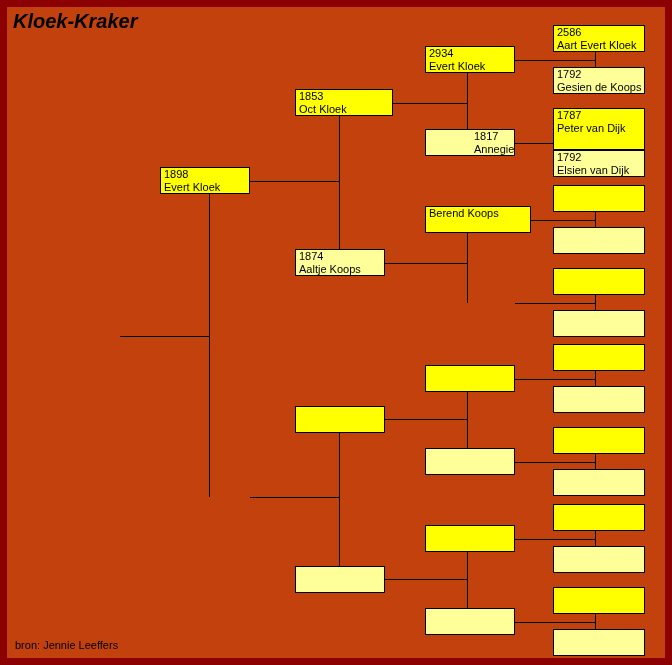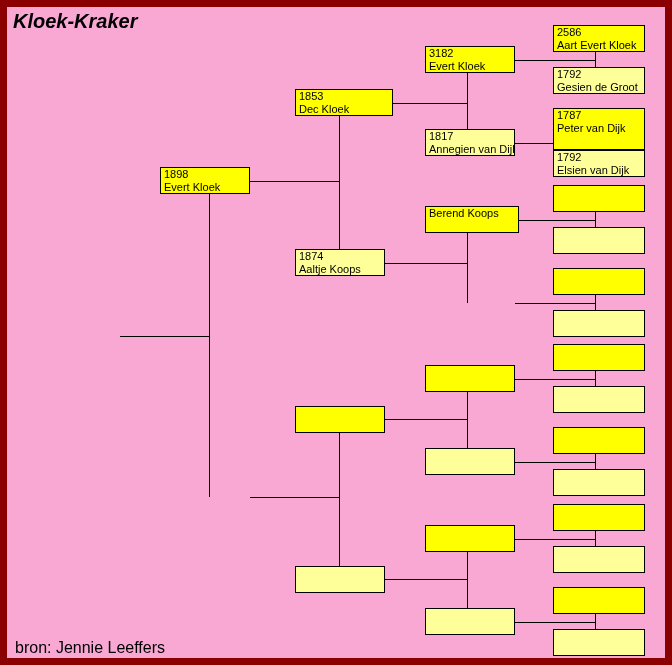--- a/index.html
+++ b/index.html
@@ -15,39 +15,39 @@
     box-sizing: border-box;
     background: #8b0000;
     padding: 7px;
     font-family: "Liberation Sans", sans-serif;
     overflow: hidden;
   }
   #canvas {
     position: relative;
     width: 658px;
     height: 651px;
-    background: #f9a8d4;
+    background: #c2410c;
     overflow: hidden;
   }
   #page-title {
     position: absolute;
     left: 6px;
     top: 3px;
     font-size: 20px;
     font-weight: bold;
     font-style: italic;
     color: #000000;
     letter-spacing: 0px;
     white-space: nowrap;
   }
   #source-credit {
     position: absolute;
     left: 8px;
     top: 632px;
-    font-size: 16px;
+    font-size: 11px;
     color: #000000;
     white-space: nowrap;
   }
   .node {
     position: absolute;
     box-sizing: border-box;
     border: 1px solid #000000;
     background: #ffff00;
     overflow: hidden;
     padding: 0;
@@ -135,49 +135,49 @@
 
 
     <div class="node" style="left:153px; top:160px; width:90px; height:27px;">
       <span class="yr">1898</span>
       <span class="nm">Evert Kloek</span>
     </div>
 
 
     <div class="node" style="left:288px; top:82px; width:98px; height:27px;">
       <span class="yr">1853</span>
-      <span class="nm">Dec Kloek</span>
+      <span class="nm">Oct Kloek</span>
     </div>
 
     <div class="node female" style="left:288px; top:242px; width:90px; height:27px;">
       <span class="yr">1874</span>
       <span class="nm">Aaltje Koops</span>
     </div>
 
     <div class="node empty" style="left:288px; top:399px; width:90px; height:27px;">
       <span class="yr"></span>
       <span class="nm"></span>
     </div>
 
     <div class="node female empty" style="left:288px; top:559px; width:90px; height:27px;">
       <span class="yr"></span>
       <span class="nm"></span>
     </div>
 
     <div class="node" style="left:418px; top:39px; width:90px; height:27px;">
-      <span class="yr">3182</span>
+      <span class="yr">2934</span>
       <span class="nm">Evert Kloek</span>
     </div>
 
-    <div class="node female" style="left:418px; top:122px; width:90px; height:27px;">
+    <div class="node female" style="left:418px; top:122px; width:90px; height:27px;padding-left:45px;">
       <span class="yr">1817</span>
       <span class="nm">Annegien van Dijk</span>
     </div>
 
-    <div class="node noyear" style="left:418px; top:199px; width:94px; height:27px;">
+    <div class="node noyear" style="left:418px; top:199px; width:106px; height:27px;">
       <span class="yr"></span>
       <span class="nm">Berend Koops</span>
     </div>
 
 
     <div class="node empty" style="left:418px; top:358px; width:90px; height:27px;">
       <span class="yr"></span>
       <span class="nm"></span>
     </div>
 
@@ -196,21 +196,21 @@
       <span class="nm"></span>
     </div>
 
     <div class="node" style="left:546px; top:18px; width:92px; height:27px;">
       <span class="yr">2586</span>
       <span class="nm">Aart Evert Kloek</span>
     </div>
 
     <div class="node female" style="left:546px; top:60px; width:92px; height:27px;">
       <span class="yr">1792</span>
-      <span class="nm">Gesien de Groot</span>
+      <span class="nm">Gesien de Koops</span>
     </div>
 
     <div class="node" style="left:546px; top:101px; width:92px; height:42px;">
       <span class="yr">1787</span>
       <span class="nm">Peter van Dijk</span>
     </div>
 
     <div class="node female" style="left:546px; top:143px; width:92px; height:27px;">
       <span class="yr">1792</span>
       <span class="nm">Elsien van Dijk</span>

